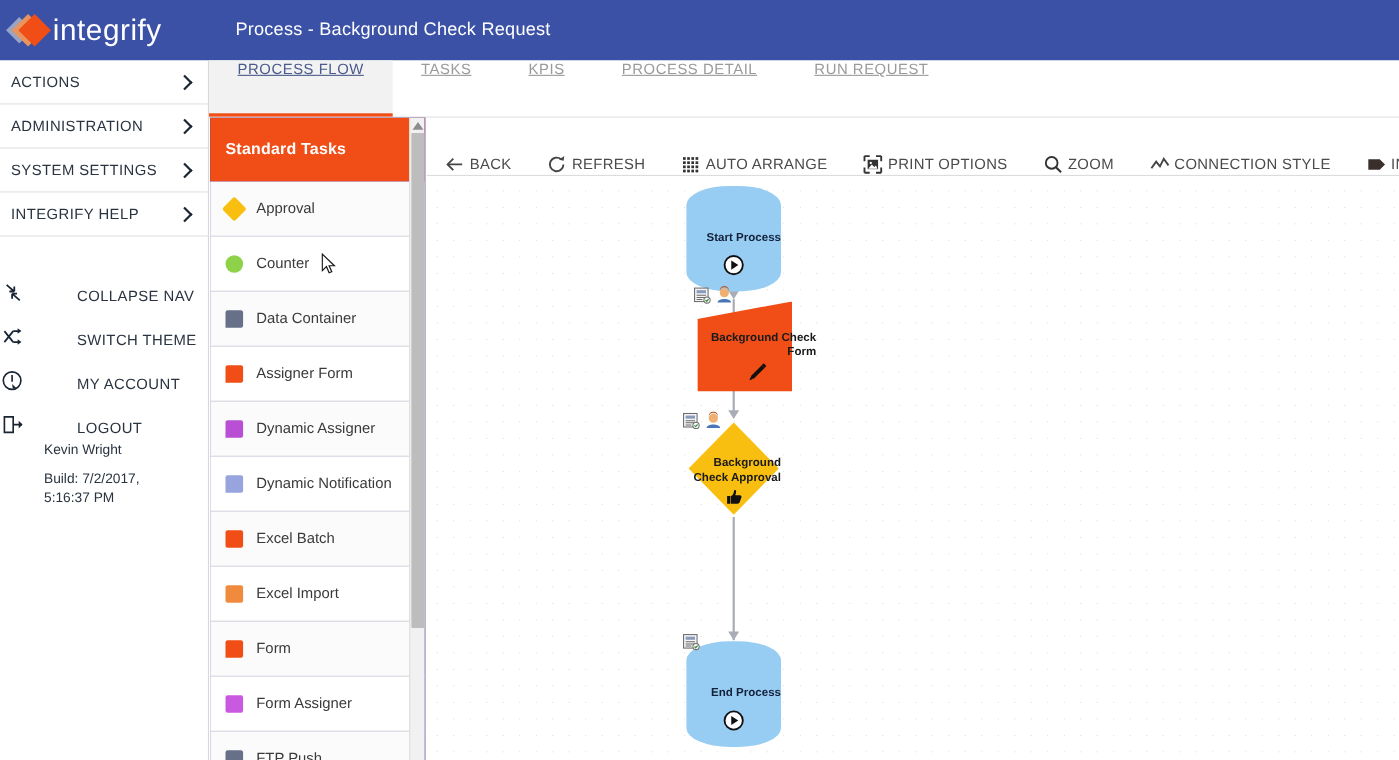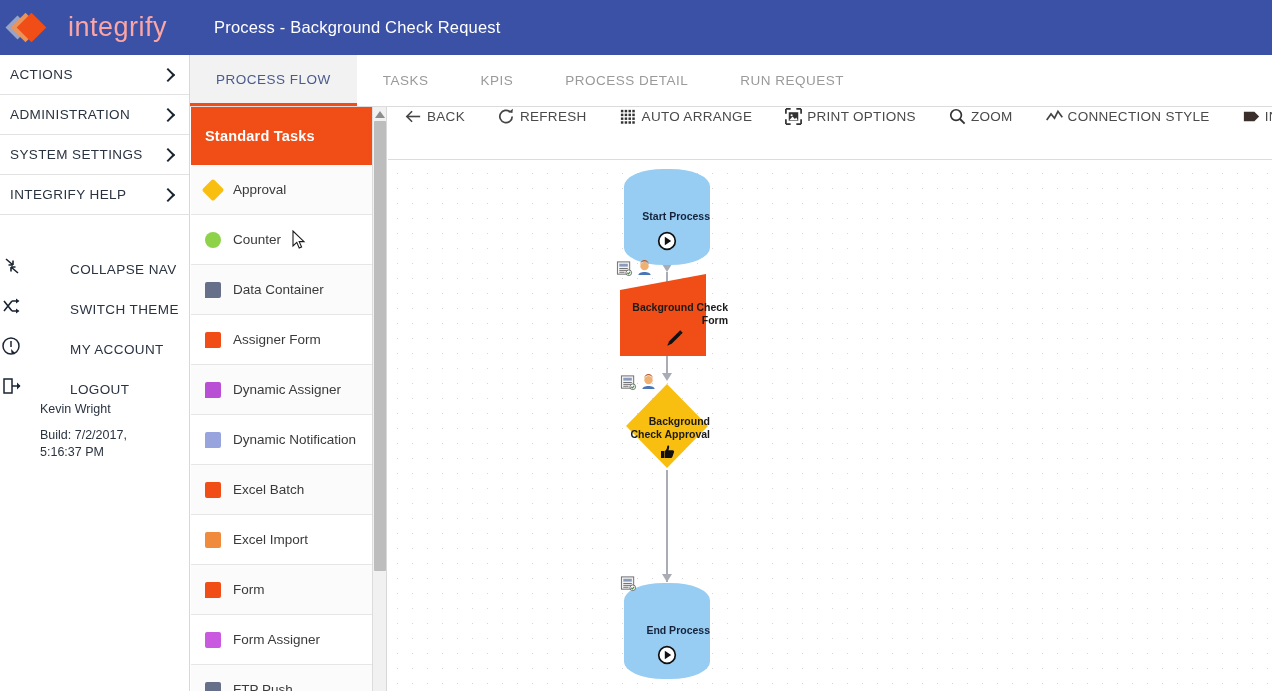--- a/index.html
+++ b/index.html
@@ -34,22 +34,22 @@
     position: absolute; left: 7px; top: 6px;
     width: 21px; height: 21px; background: #e8945c;
     transform: rotate(45deg);
   }
   .logo-mark .d3 {
     position: absolute; left: 13px; top: 6px;
     width: 21px; height: 21px; background: #f04e16;
     transform: rotate(45deg);
   }
   .logo-text {
-    color: #fca5a5; font-size: 27px; letter-spacing: 0.5px;
-    margin-left: 20px; font-weight: 300;
+    color: #ffffff; font-size: 27px; letter-spacing: 0.5px;
+    margin-left: 0; font-weight: 300;
   }
   .header-title {
     color: #ffffff; font-size: 16.5px; margin-left: 24px;
     letter-spacing: 0.2px;
   }
 
   
   .leftnav {
     position: absolute; left: 0; top: 55px;
     width: 190px; height: 636px;
@@ -94,23 +94,23 @@
 
   
   .tabstrip {
     position: absolute; left: 190px; top: 55px;
     width: 1082px; height: 52px;
     background: #ffffff;
     border-bottom: 1px solid #dcdcdc;
     display: flex; align-items: stretch;
   }
   .tab {
-    display: flex; align-items: center; justify-content: center;
+    display: flex; justify-content: center;
     padding: 0 26px; font-size: 13.5px; color: #9a9a9a;
-    letter-spacing: 0.5px; cursor: pointer; position: relative;
+    letter-spacing: 0.5px; cursor: pointer; position: relative; text-decoration: underline;
   }
   .tab.active {
     background: #f2f2f2; color: #4a5a8c;
     border-bottom: 3px solid #f04e16;
   }
 
   
   .palette {
     position: absolute; left: 191px; top: 107px;
     width: 196px; height: 584px;
@@ -150,21 +150,21 @@
   .psb-thumb {
     position: absolute; left: 1px; top: 14px; width: 12px; height: 450px;
     background: #bdbdbd; border-radius: 1px;
   }
 
   
   .diagram-toolbar {
     position: absolute; left: 388px; top: 107px;
     width: 884px; height: 53px;
     background: #ffffff; border-bottom: 1px solid #dcdcdc;
-    display: flex; align-items: flex-start;
+    display: flex; align-items: flex-end;
   }
   .tb-btn {
     display: flex; align-items: center; gap: 4px;
     padding: 0 16px; font-size: 13.5px; color: #4a4a4a;
     letter-spacing: 0.3px; cursor: pointer; white-space: nowrap;
   }
   .tb-ico { width: 19px; height: 19px; flex: none; display:block; }
 
   
   .canvas {
@@ -453,21 +453,21 @@
       <div class="terminator"></div>
       <div class="node-label" style="top:41px;">Start Process</div>
       <div class="glyph" style="top:62px;">
         <svg width="20" height="20" viewBox="0 0 20 20">
           <circle cx="10" cy="10" r="8.3" stroke="#111" stroke-width="1.7" fill="#fff"></circle>
           <path d="M7.8 5.8 L14.2 10 L7.8 14.2 Z" fill="#111"></path>
         </svg>
       </div>
     </div>
 
-    <div class="node" style="left:232px; top:114px; width:108px; height:82px;">
+    <div class="node" style="left:246px; top:114px; width:108px; height:82px;">
       <svg width="86" height="82" viewBox="0 0 86 82" style="position:absolute;left:0;top:0;">
         <path d="M0 16 L86 0 L86 82 L0 82 Z" fill="#f04e16"></path>
       </svg>
       <div class="node-label" style="top:27px; color:#1a1a1a;">Background Check Form</div>
       <div class="glyph" style="top:54px;">
         <svg width="22" height="22" viewBox="0 0 22 22">
           <path d="M4.5 17.5 L6.2 13.3 L15.5 4 L18 6.5 L8.7 15.8 Z" fill="#111"></path>
           <path d="M4.5 17.5 L6.6 16.8 L5.2 15.4 Z" fill="#111"></path>
           <path d="M15.5 4 L17.2 2.3 L19.7 4.8 L18 6.5 Z" fill="#111"></path>
         </svg>

